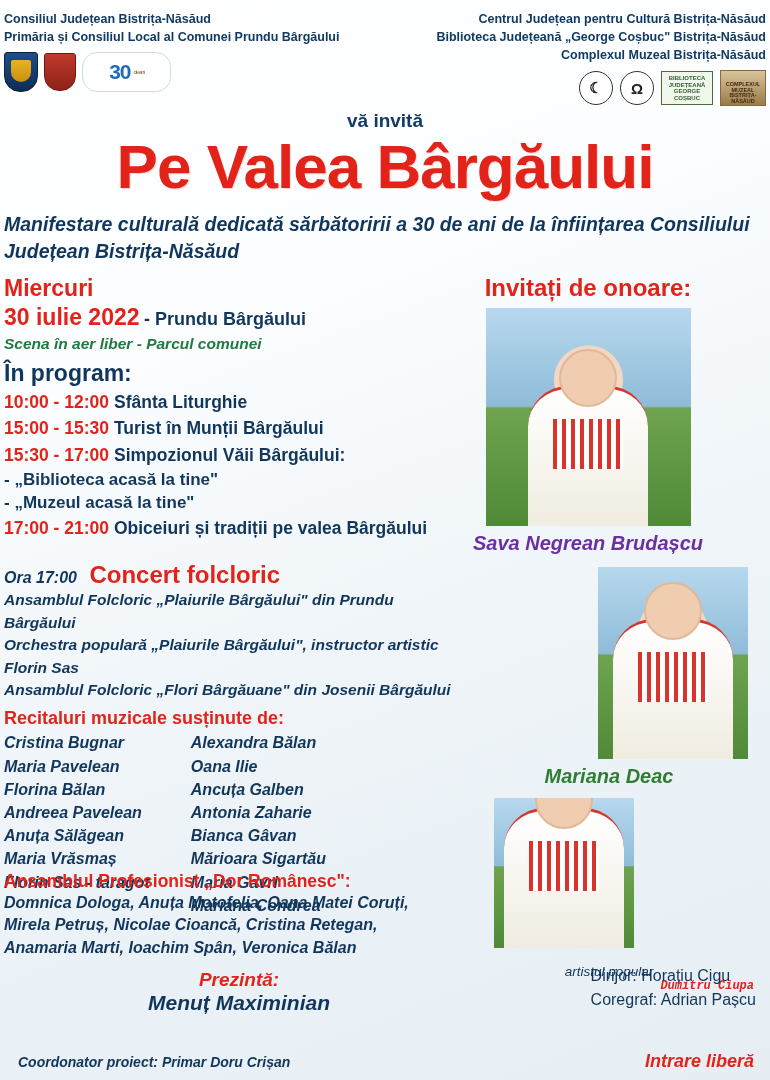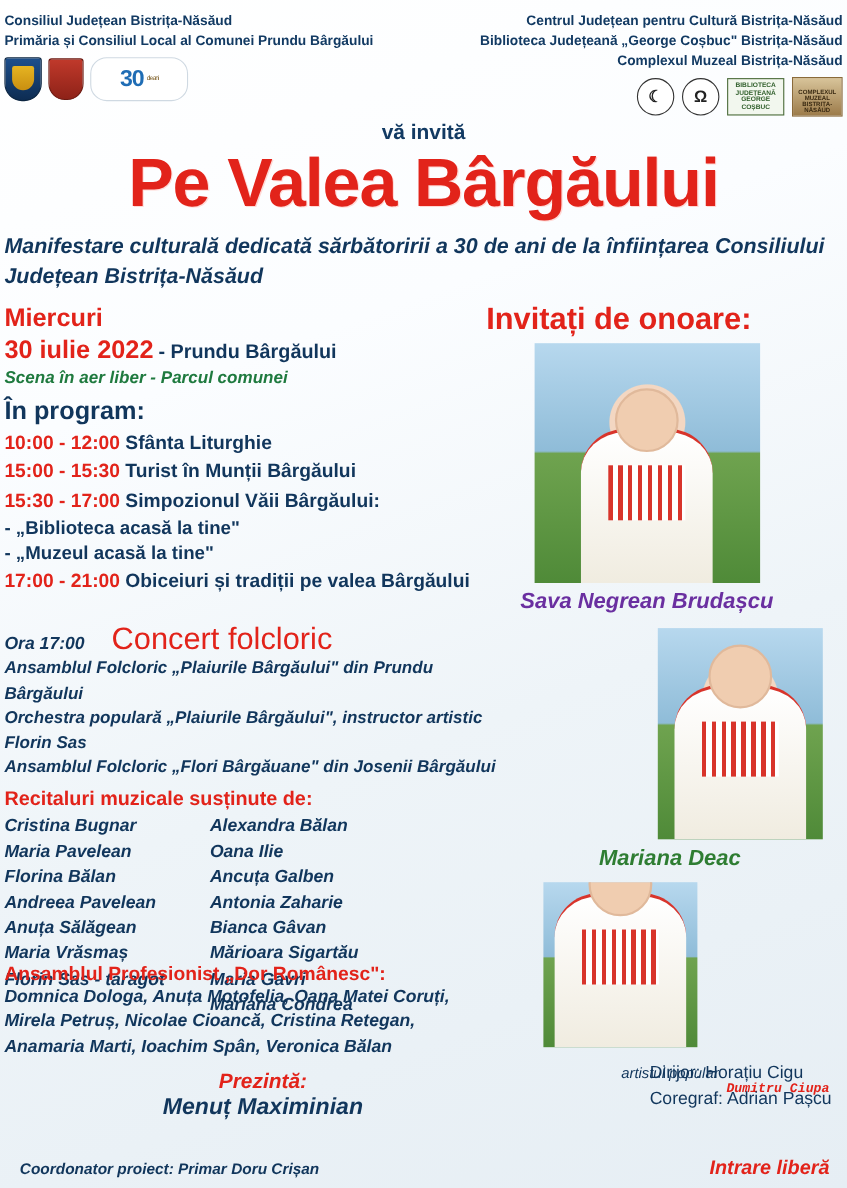--- a/index.html
+++ b/index.html
@@ -120,21 +120,21 @@
   }
   .program-head {
     font-size: 23px; font-weight: bold; color: #11365c; margin-top: 7px;
   }
   .prog-line { font-size: 17.5px; margin-top: 5px; line-height: 1.25; }
   .prog-time { color: #e2231a; font-weight: bold; }
   .prog-text { color: #11365c; font-weight: bold; }
   .prog-sub { font-size: 17px; color: #11365c; font-weight: bold; margin-top: 3px; }
   
   .guests-title {
-    font-size: 28px; font-weight: bold; color: #e2231a; 
+    font-size: 24px; font-weight: bold; color: #e2231a; text-align: center;
   }
   .guest-photo {
     width: 205px; height: 218px;
     margin: 6px auto 0 auto;
     border: 0;
     background:
       radial-gradient(circle at 50% 33%, #f3d7c2 0 34px, rgba(0,0,0,0) 35px),
       linear-gradient(#b7d8ee, #8fbcd8 45%, #6fa34f 46%, #4f8a38);
     position: relative;
     overflow: hidden;
@@ -161,21 +161,21 @@
     text-align: center; font-size: 20px; font-weight: bold;
     color: #6a2fa0; margin-top: 6px; font-style: italic;
   }
   .guest-name.green { color: #2e7d32; }
   
   .concert-row { display: flex; align-items: flex-start; margin-top: 6px; }
   .concert-left { width: 460px; }
   .concert-right { width: 290px; position: relative; }
   .ora { font-size: 16px; font-weight: bold; font-style: italic; color: #11365c; display:inline-block; }
   .concert-title {
-    font-size: 28px; font-weight: normal; color: #e2231a; display: inline-block; margin-left: 20px;
+    font-size: 24px; font-weight: bold; color: #e2231a; display: inline-block; margin-left: 8px;
   }
   .ens-line {
     font-size: 15.5px; font-weight: bold; font-style: italic;
     color: #11365c; line-height: 1.45;
   }
   .recital-head {
     font-size: 18px; font-weight: bold; color: #e2231a; margin-top: 7px;
   }
   .names { display: flex; gap: 41px; margin-top: 2px; }
   .names ul { list-style: none; }

